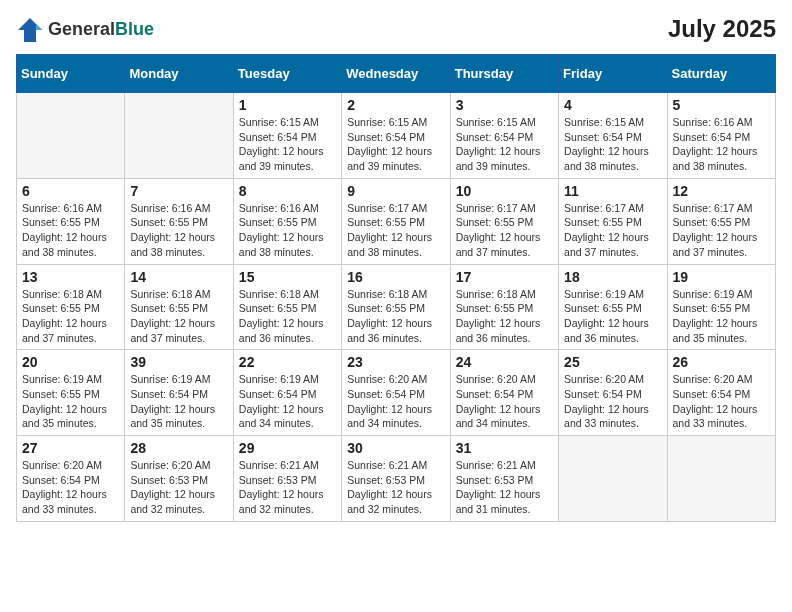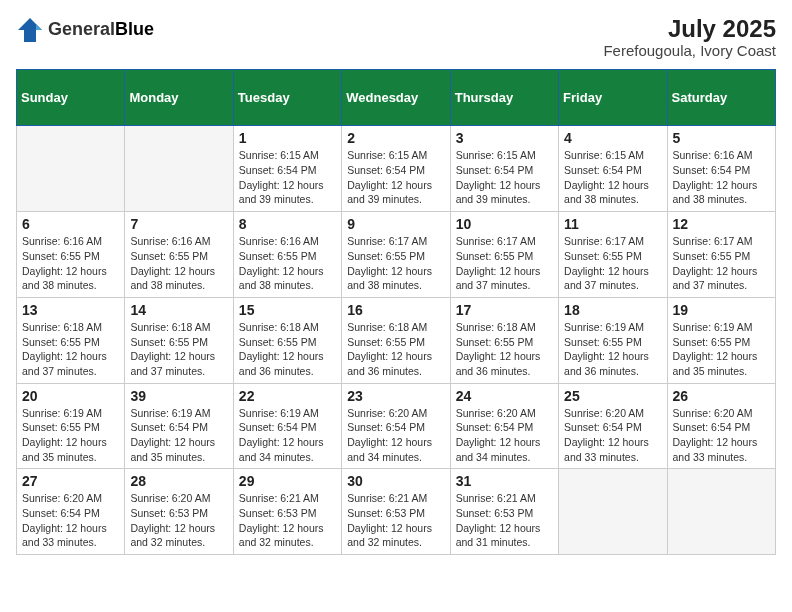--- a/index.html
+++ b/index.html
@@ -26,21 +26,21 @@
       line-height: 1.1;
     }
     .logo-general {
       font-size: 18px;
       font-weight: bold;
       color: #333;
     }
     .logo-blue {
       font-size: 18px;
       font-weight: bold;
-      color: #000000;
+      color: #0f766e;
     }
     .logo-icon {
       width: 28px;
       height: 28px;
       margin-right: 4px;
     }
     .title-section {
       text-align: right;
     }
     .month-year {
@@ -52,25 +52,25 @@
     .location {
       font-size: 15px;
       color: #444;
     }
     .calendar {
       width: 100%;
       border-collapse: collapse;
       border: 1px solid #bbb;
     }
     .calendar th {
-      background: #15803d;
+      background: #0369a1;
       color: #fff;
       font-size: 13px;
       font-weight: bold;
-      padding: 20px 4px;
+      padding: 11px 4px;
       text-align: left;
       border: 1px solid #1a5fa8;
     }
     .calendar td {
       border: 1px solid #ccc;
       vertical-align: top;
       padding: 4px 5px;
       width: 108px;
       min-height: 80px;
       background: #fff;
@@ -105,21 +105,20 @@
       <polygon points="14,2 26,14 20,14 20,26 8,26 8,14 2,14" fill="#1a5fa8"></polygon>
       <polygon points="20,8 26,14 20,14" fill="#4a9fd4"></polygon>
     </svg>
     <div class="logo-text">
       <span class="logo-general">General</span>
       <span class="logo-blue">Blue</span>
     </div>
   </div>
   <div class="title-section">
     <div class="month-year">July 2025</div>
-    <div class="location">Ferefougoula, Ivory Coast</div>
   </div>
 </div>
 
 <table class="calendar">
   <thead>
     <tr>
     <th>Sunday</th>
         <th>Monday</th>
         <th>Tuesday</th>
         <th>Wednesday</th>

